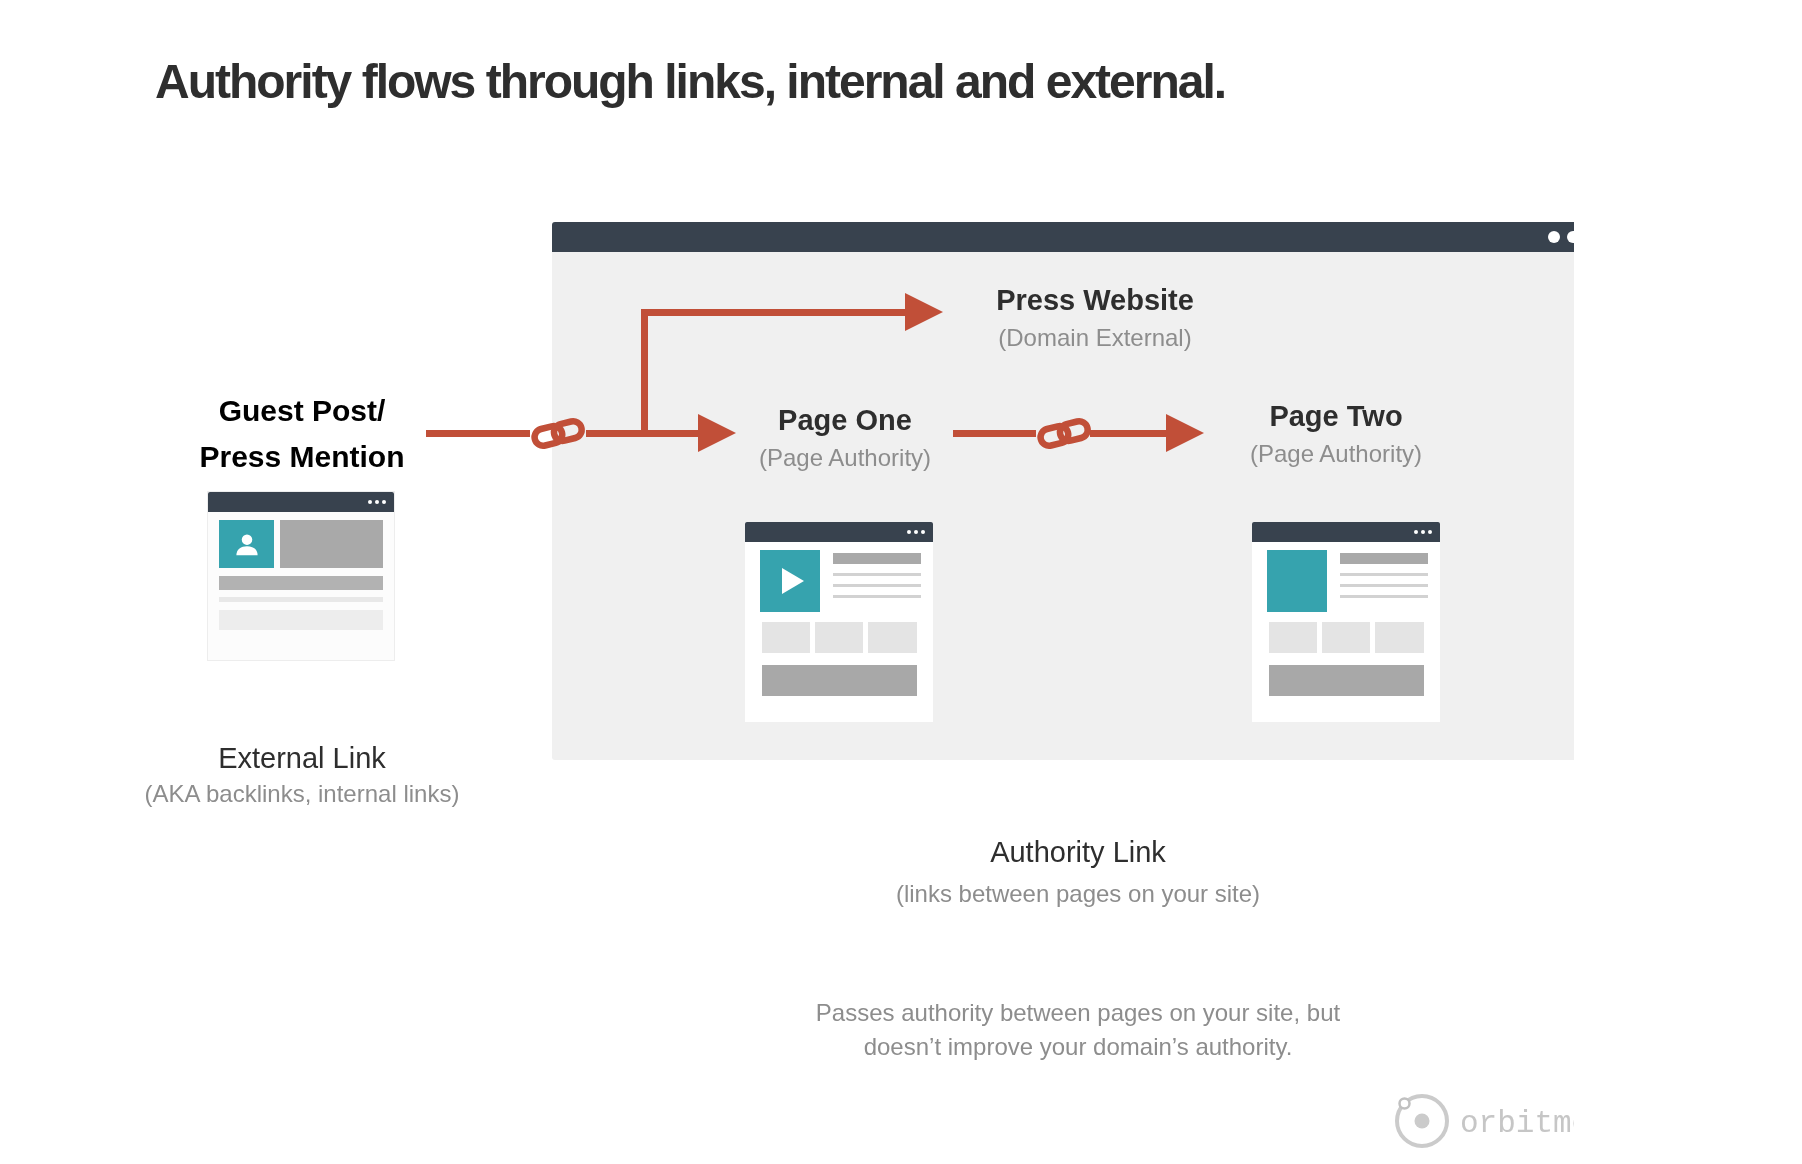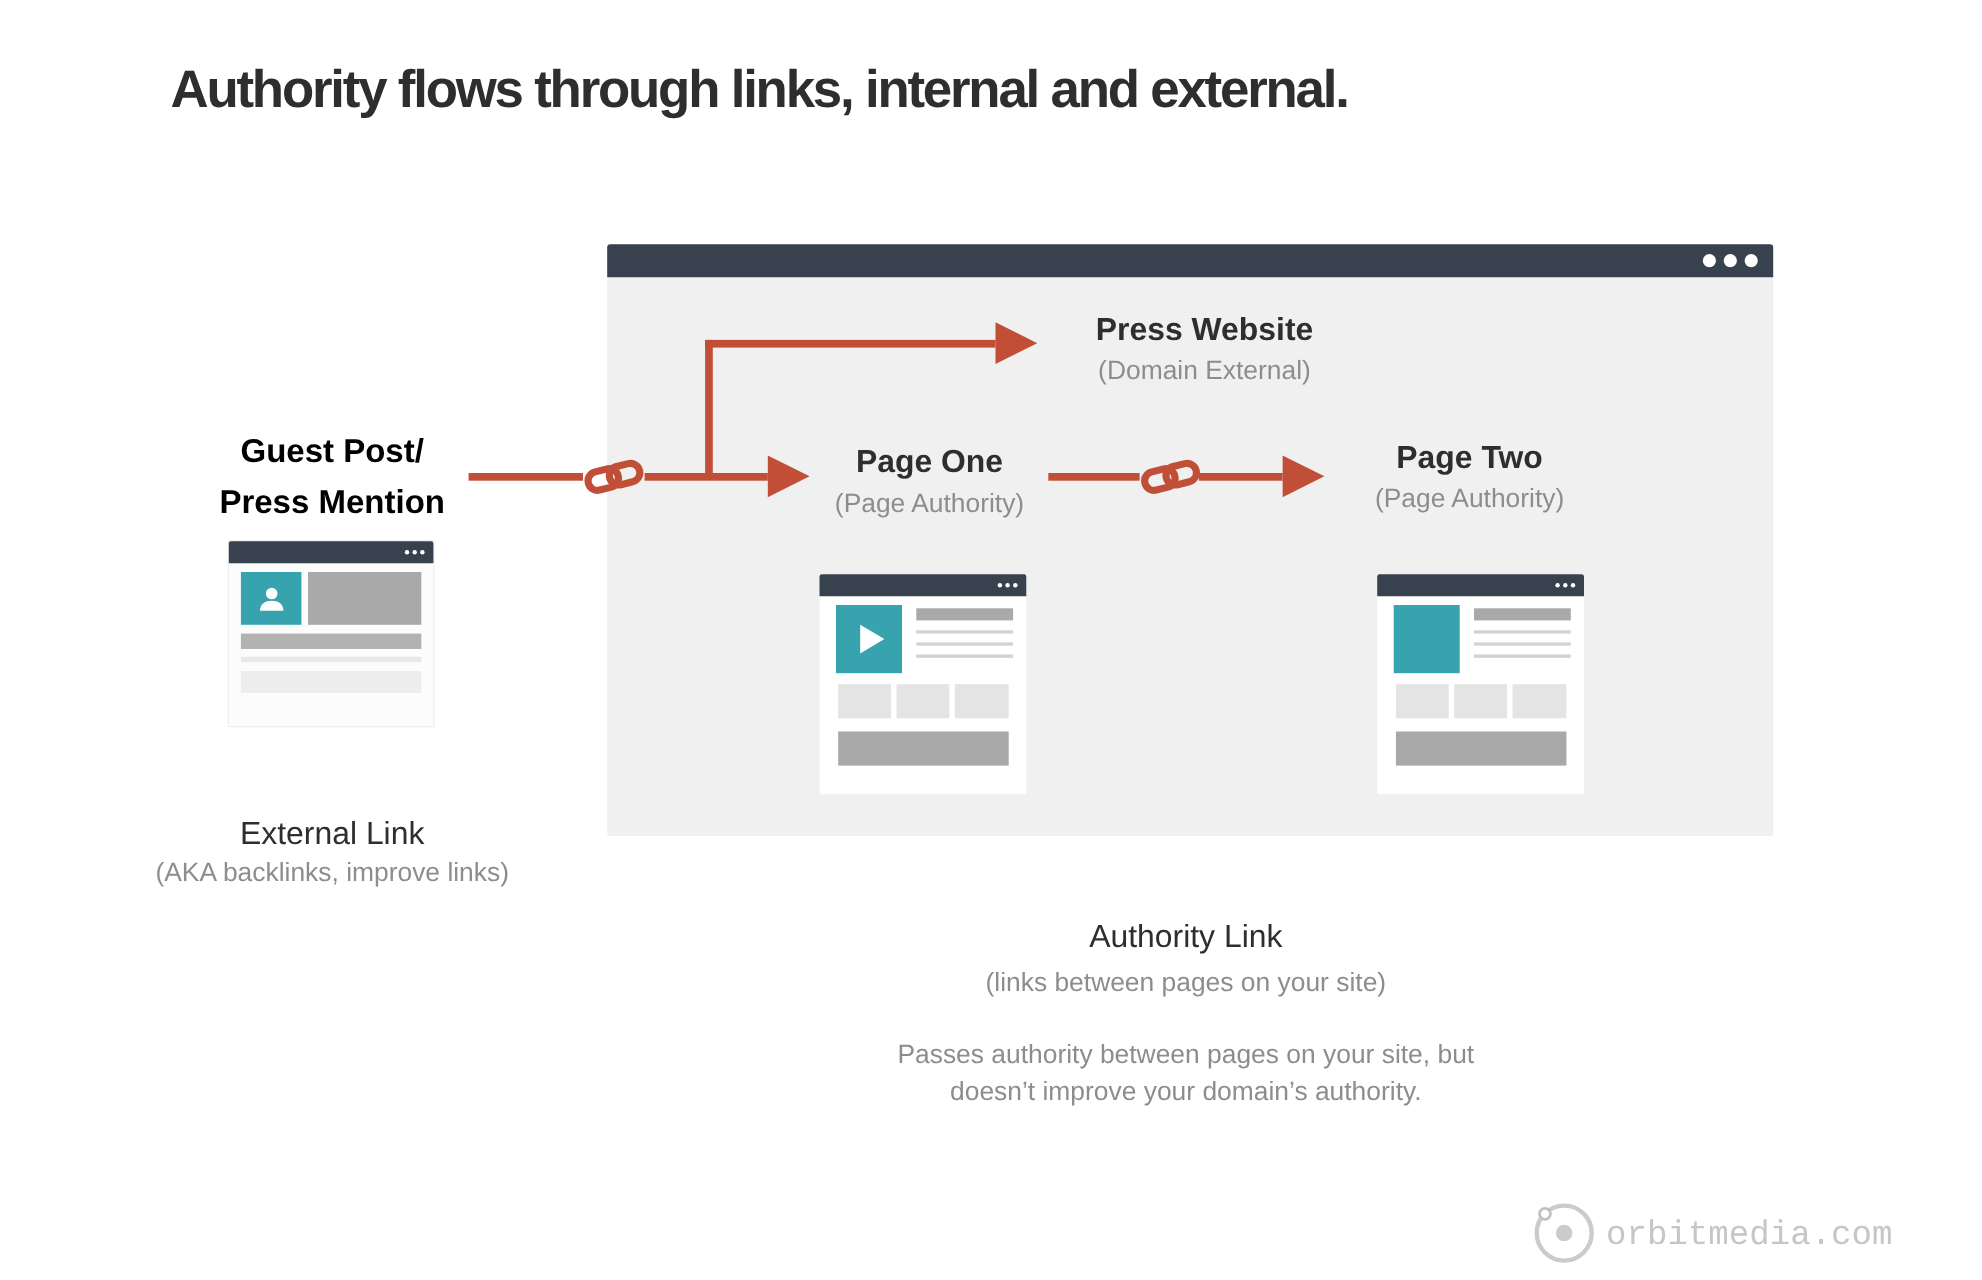--- a/index.html
+++ b/index.html
@@ -1,18 +1,18 @@
 <!DOCTYPE html>
 <html><head>
 <meta charset="utf-8">
 <style>
   * { margin:0; padding:0; box-sizing:border-box; }
   body { background:#ffffff; }
   .canvas {
-    position:relative; width:1802px; height:1164px; background:#ffffff;
+    position:relative; width:1574px; height:1164px; background:#ffffff;
     font-family:"Liberation Sans", sans-serif; overflow:hidden;
   }
   .page-title {
     position:absolute; left:155px; top:54px;
     font-size:48px; font-weight:700; letter-spacing:-2px; color:#2e2e2e;
   }
 
   
   .big-window {
     position:absolute; left:552px; top:222px; width:1060px; height:538px;
@@ -89,21 +89,21 @@
   
   .center-text { position:absolute; transform:translateX(-50%); text-align:center; }
   .sec-heading { font-size:29px; font-weight:400; color:#2e2e2e; white-space:nowrap; }
   .sec-sub     { font-size:24px; color:#8d8d8d; white-space:nowrap; }
   .sec-desc    { font-size:24px; color:#8d8d8d; }
   .ext-heading { left:302px; top:742px; }
   .ext-sub     { left:302px; top:780px; }
   .ext-desc    { left:302px; top:855px; width:320px; line-height:33px; }
   .int-heading { left:1078px; top:836px; }
   .int-sub     { left:1078px; top:880px; }
-  .int-desc    { left:1078px; top:942px; width:590px; line-height:34px; }
+  .int-desc    { left:1078px; top:996px; width:590px; line-height:34px; }
 
   
   .logo { position:absolute; left:1390px; top:1089px; }
   .brand { position:absolute; left:1460px; top:1106px; font-size:31px; color:#c6c6c6;font-family:Liberation Mono, monospace; }
 </style>
 </head>
 <body>
 
 <div class="canvas">
 
@@ -214,21 +214,21 @@
     <div class="block ln ln1"></div>
     <div class="block ln ln2"></div>
     <div class="block ln ln3"></div>
     <div class="block sq sq1"></div>
     <div class="block sq sq2"></div>
     <div class="block sq sq3"></div>
     <div class="block wbar"></div>
   </div>
 
   <div class="center-text sec-heading ext-heading">External Link</div>
-  <div class="center-text sec-sub ext-sub">(AKA backlinks, improve links)</div>
+  <div class="center-text sec-sub ext-sub">(AKA backlinks, internal links)</div>
 
   <div class="center-text sec-heading int-heading">Authority Link</div>
   <div class="center-text sec-sub int-sub">(links between pages on your site)</div>
   <div class="center-text sec-desc int-desc">Passes authority between pages on your site, but doesn’t improve your domain’s authority.</div>
 
   <svg class="logo" width="64" height="64" viewBox="0 0 64 64">
     <circle cx="32" cy="32" r="25" fill="none" stroke="#cbcbcb" stroke-width="4"></circle>
     <circle cx="32" cy="32" r="7.5" fill="#cbcbcb"></circle>
     <circle cx="14.5" cy="14.5" r="5" fill="#ffffff" stroke="#c0c0c0" stroke-width="2.5"></circle>
   </svg>

